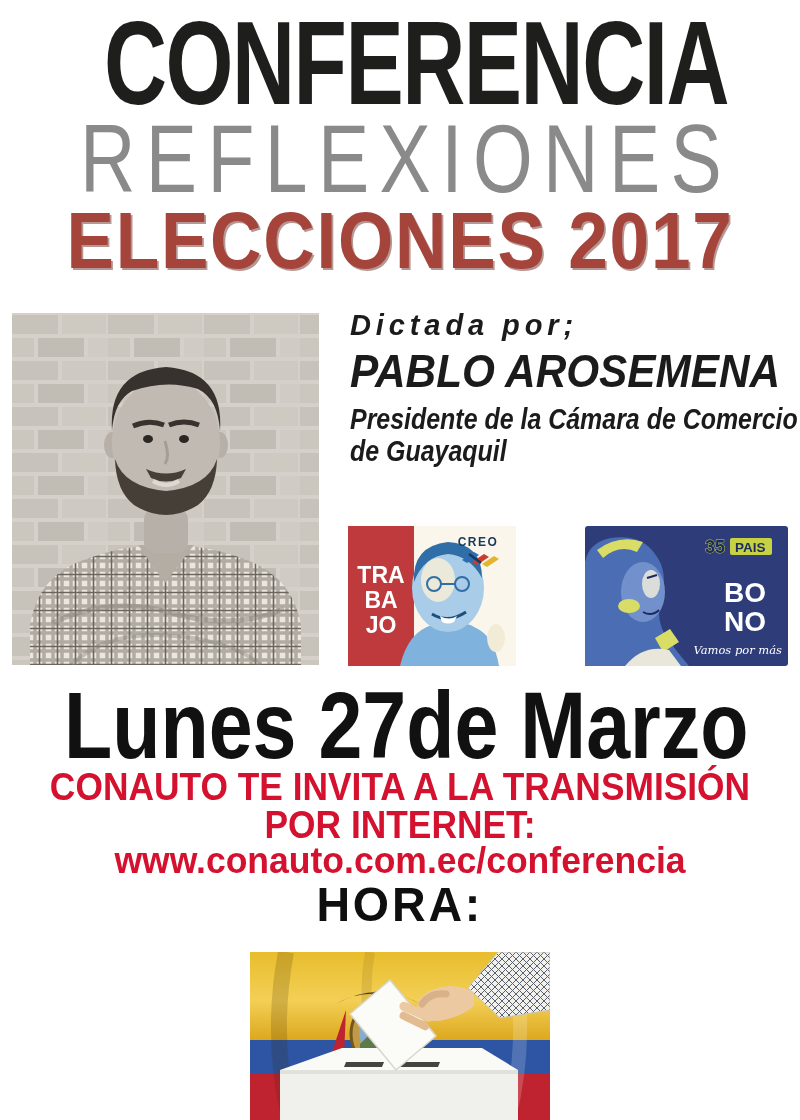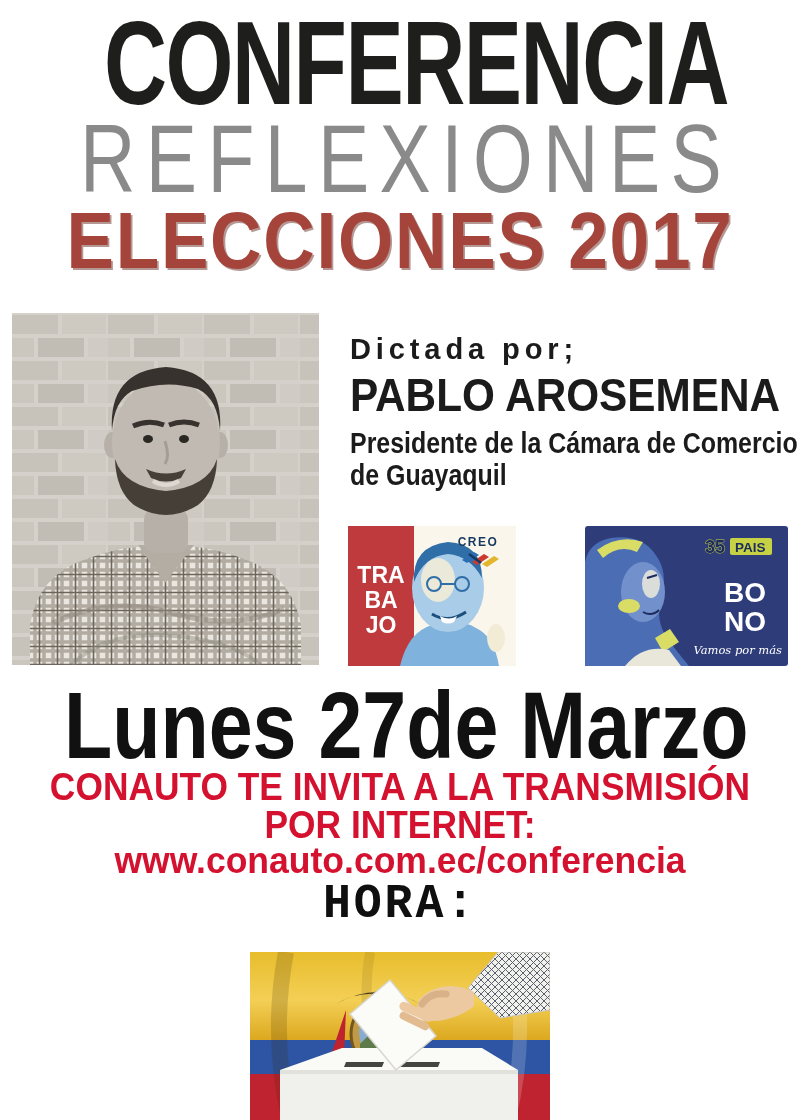--- a/index.html
+++ b/index.html
@@ -6,37 +6,37 @@
   .poster{
     position:relative;width:800px;height:1120px;margin:8px auto;background:#ffffff;
     font-family:"Liberation Sans",sans-serif;overflow:hidden;
   }
   .center-line{position:absolute;left:0;width:800px;text-align:center;line-height:1;white-space:nowrap;}
   .t1{top:-4px;font-size:118px;font-weight:bold;color:#1e1e1c;transform:scaleX(.74);letter-spacing:-2px;}
   .t2{top:103px;font-size:96px;font-weight:normal;color:#8a8a8a;transform:scaleX(.80);letter-spacing:13px;}
   .t3{top:193px;font-size:79px;font-weight:bold;color:#a5443b;transform:scaleX(.90);letter-spacing:2px;
       text-shadow:2px 2px 0 rgba(90,25,18,.45);}
   .photo{position:absolute;left:12px;top:305px;width:307px;height:352px;}
-  .speaker{position:absolute;left:350px;top:326px;width:445px;color:#1b1b1b;}
+  .speaker{position:absolute;left:350px;top:302px;width:445px;color:#1b1b1b;font-style:italic;}
   .intro{font-size:30px;font-weight:bold;letter-spacing:5px;line-height:1;
          transform:scaleX(.97);transform-origin:left center;margin-bottom:7px;white-space:nowrap;}
   .name{font-size:47px;font-weight:bold;line-height:1;
         transform:scaleX(.90);transform-origin:left center;margin-bottom:9px;white-space:nowrap;}
   .role{font-size:29px;font-weight:bold;line-height:32px;
         transform:scaleX(.86);transform-origin:left center;white-space:nowrap;}
   .card{position:absolute;}
   .card-trabajo{left:348px;top:518px;width:168px;height:140px;}
   .card-bono{left:585px;top:518px;width:203px;height:140px;}
   .date{top:671px;font-size:94px;font-weight:bold;color:#111111;transform:scaleX(.84);}
   .inv{color:#d4112e;font-weight:bold;}
   .inv1{top:760px;font-size:38px;transform:scaleX(.93);}
   .inv2{top:798px;font-size:38px;transform:scaleX(.93);}
   .url{top:834px;font-size:37px;color:#d4112e;font-weight:bold;transform:scaleX(.96);}
   .hora{position:absolute;left:0;top:868px;width:800px;display:flex;justify-content:center;
-        align-items:flex-end;color:#0f0f0f;white-space:nowrap;font-family:Liberation Mono, monospace;}
+        align-items:flex-end;color:#0f0f0f;white-space:nowrap;}
   .hora-lbl{display:inline-block;font-size:49px;font-weight:bold;letter-spacing:3px;transform:scaleX(.95);}
   .hora-val{display:inline-block;font-size:68px;font-weight:bold;letter-spacing:1px;}
   .ballot{position:absolute;left:250px;top:944px;width:300px;height:170px;}
   svg{display:block;}
 </style>
 </head>
 <body>
 
 <div class="poster">
 

